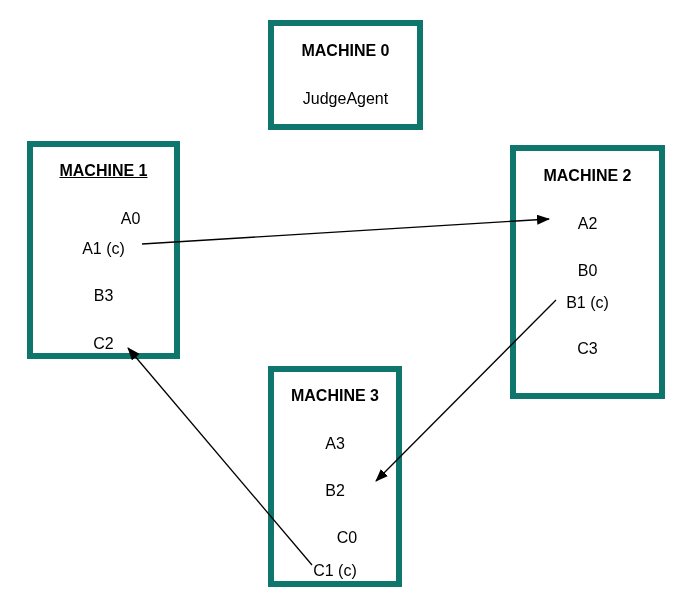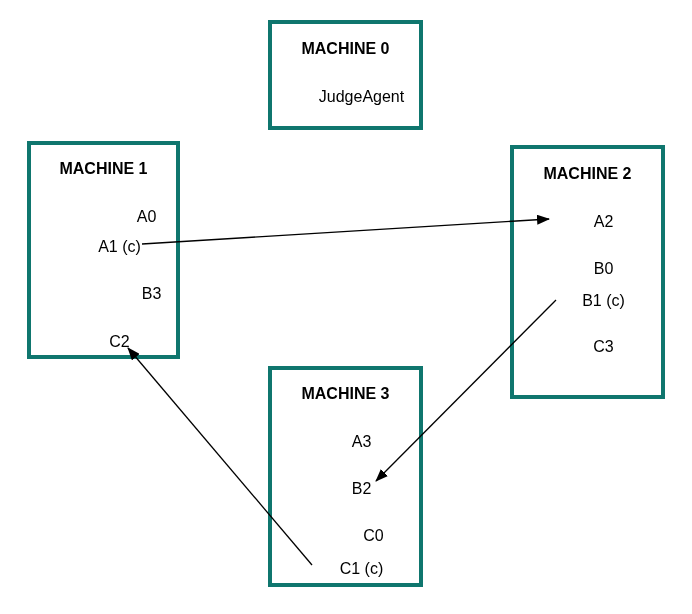--- a/index.html
+++ b/index.html
@@ -11,37 +11,37 @@
     position: relative;
     width: 692px;
     height: 614px;
     background: #ffffff;
     font-family: "Liberation Sans", sans-serif;
     color: #000000;
     overflow: hidden;
   }
   .machine-box {
     position: absolute;
-    border: 4px solid #0f766e;
+    border: 6px solid #0f766e;
     background: #ffffff;
     box-sizing: border-box;
   }
   .machine-title {
     position: absolute;
     left: 0;
     width: 100%;
     text-align: center;
     transform: translateY(-50%);
     font-weight: 700;
     font-size: 16px;
     white-space: nowrap;
   }
   .machine-item {
     position: absolute;
-    left: 16px;
+    left: 0;
     width: 100%;
     text-align: center;
     transform: translateY(-50%);
     font-weight: 400;
     font-size: 16px;
     white-space: nowrap;
   }
   #arrow-layer {
     position: absolute;
     left: 0;
@@ -55,36 +55,36 @@
 <body>
 
 <div id="canvas">
 
   <div class="machine-box" style="left: 268px; top: 20px; width: 155px; height: 110px;">
     <div class="machine-title" style="top: 25px;">MACHINE 0</div>
     <div class="machine-item" style="top: 73px;">JudgeAgent</div>
   </div>
 
   <div class="machine-box" style="left: 27px; top: 141px; width: 153px; height: 218px;">
-    <div class="machine-title" style="top: 24px;">MACHINE 1</div>
+    <div class="machine-title" style="top: 24px; text-decoration: underline;">MACHINE 1</div>
     <div class="machine-item" style="top: 72px; padding-left: 27px;">A0</div>
     <div class="machine-item" style="top: 102px;">A1 (c)</div>
-    <div class="machine-item" style="top: 149px; padding-left: 32px;">B3</div>
+    <div class="machine-item" style="top: 149px;">B3</div>
     <div class="machine-item" style="top: 197px;">C2</div>
   </div>
 
   <div class="machine-box" style="left: 510px; top: 145px; width: 155px; height: 254px;">
     <div class="machine-title" style="top: 25px;">MACHINE 2</div>
     <div class="machine-item" style="top: 73px;">A2</div>
     <div class="machine-item" style="top: 120px;">B0</div>
     <div class="machine-item" style="top: 152px;">B1 (c)</div>
     <div class="machine-item" style="top: 198px;">C3</div>
   </div>
 
-  <div class="machine-box" style="left: 268px; top: 366px; width: 155px; height: 221px; padding-left: 36px;">
+  <div class="machine-box" style="left: 268px; top: 366px; width: 134px; height: 221px; padding-left: 36px;">
     <div class="machine-title" style="top: 24px;">MACHINE 3</div>
     <div class="machine-item" style="top: 72px;">A3</div>
     <div class="machine-item" style="top: 119px;">B2</div>
     <div class="machine-item" style="top: 166px; margin-left: 12px;">C0</div>
     <div class="machine-item" style="top: 199px;">C1 (c)</div>
   </div>
 
   <svg id="arrow-layer" viewBox="0 0 692 614" xmlns="http://www.w3.org/2000/svg">
     <defs>
       <marker id="arrowhead" markerWidth="14" markerHeight="10" refX="12" refY="5" orient="auto" markerUnits="userSpaceOnUse">

